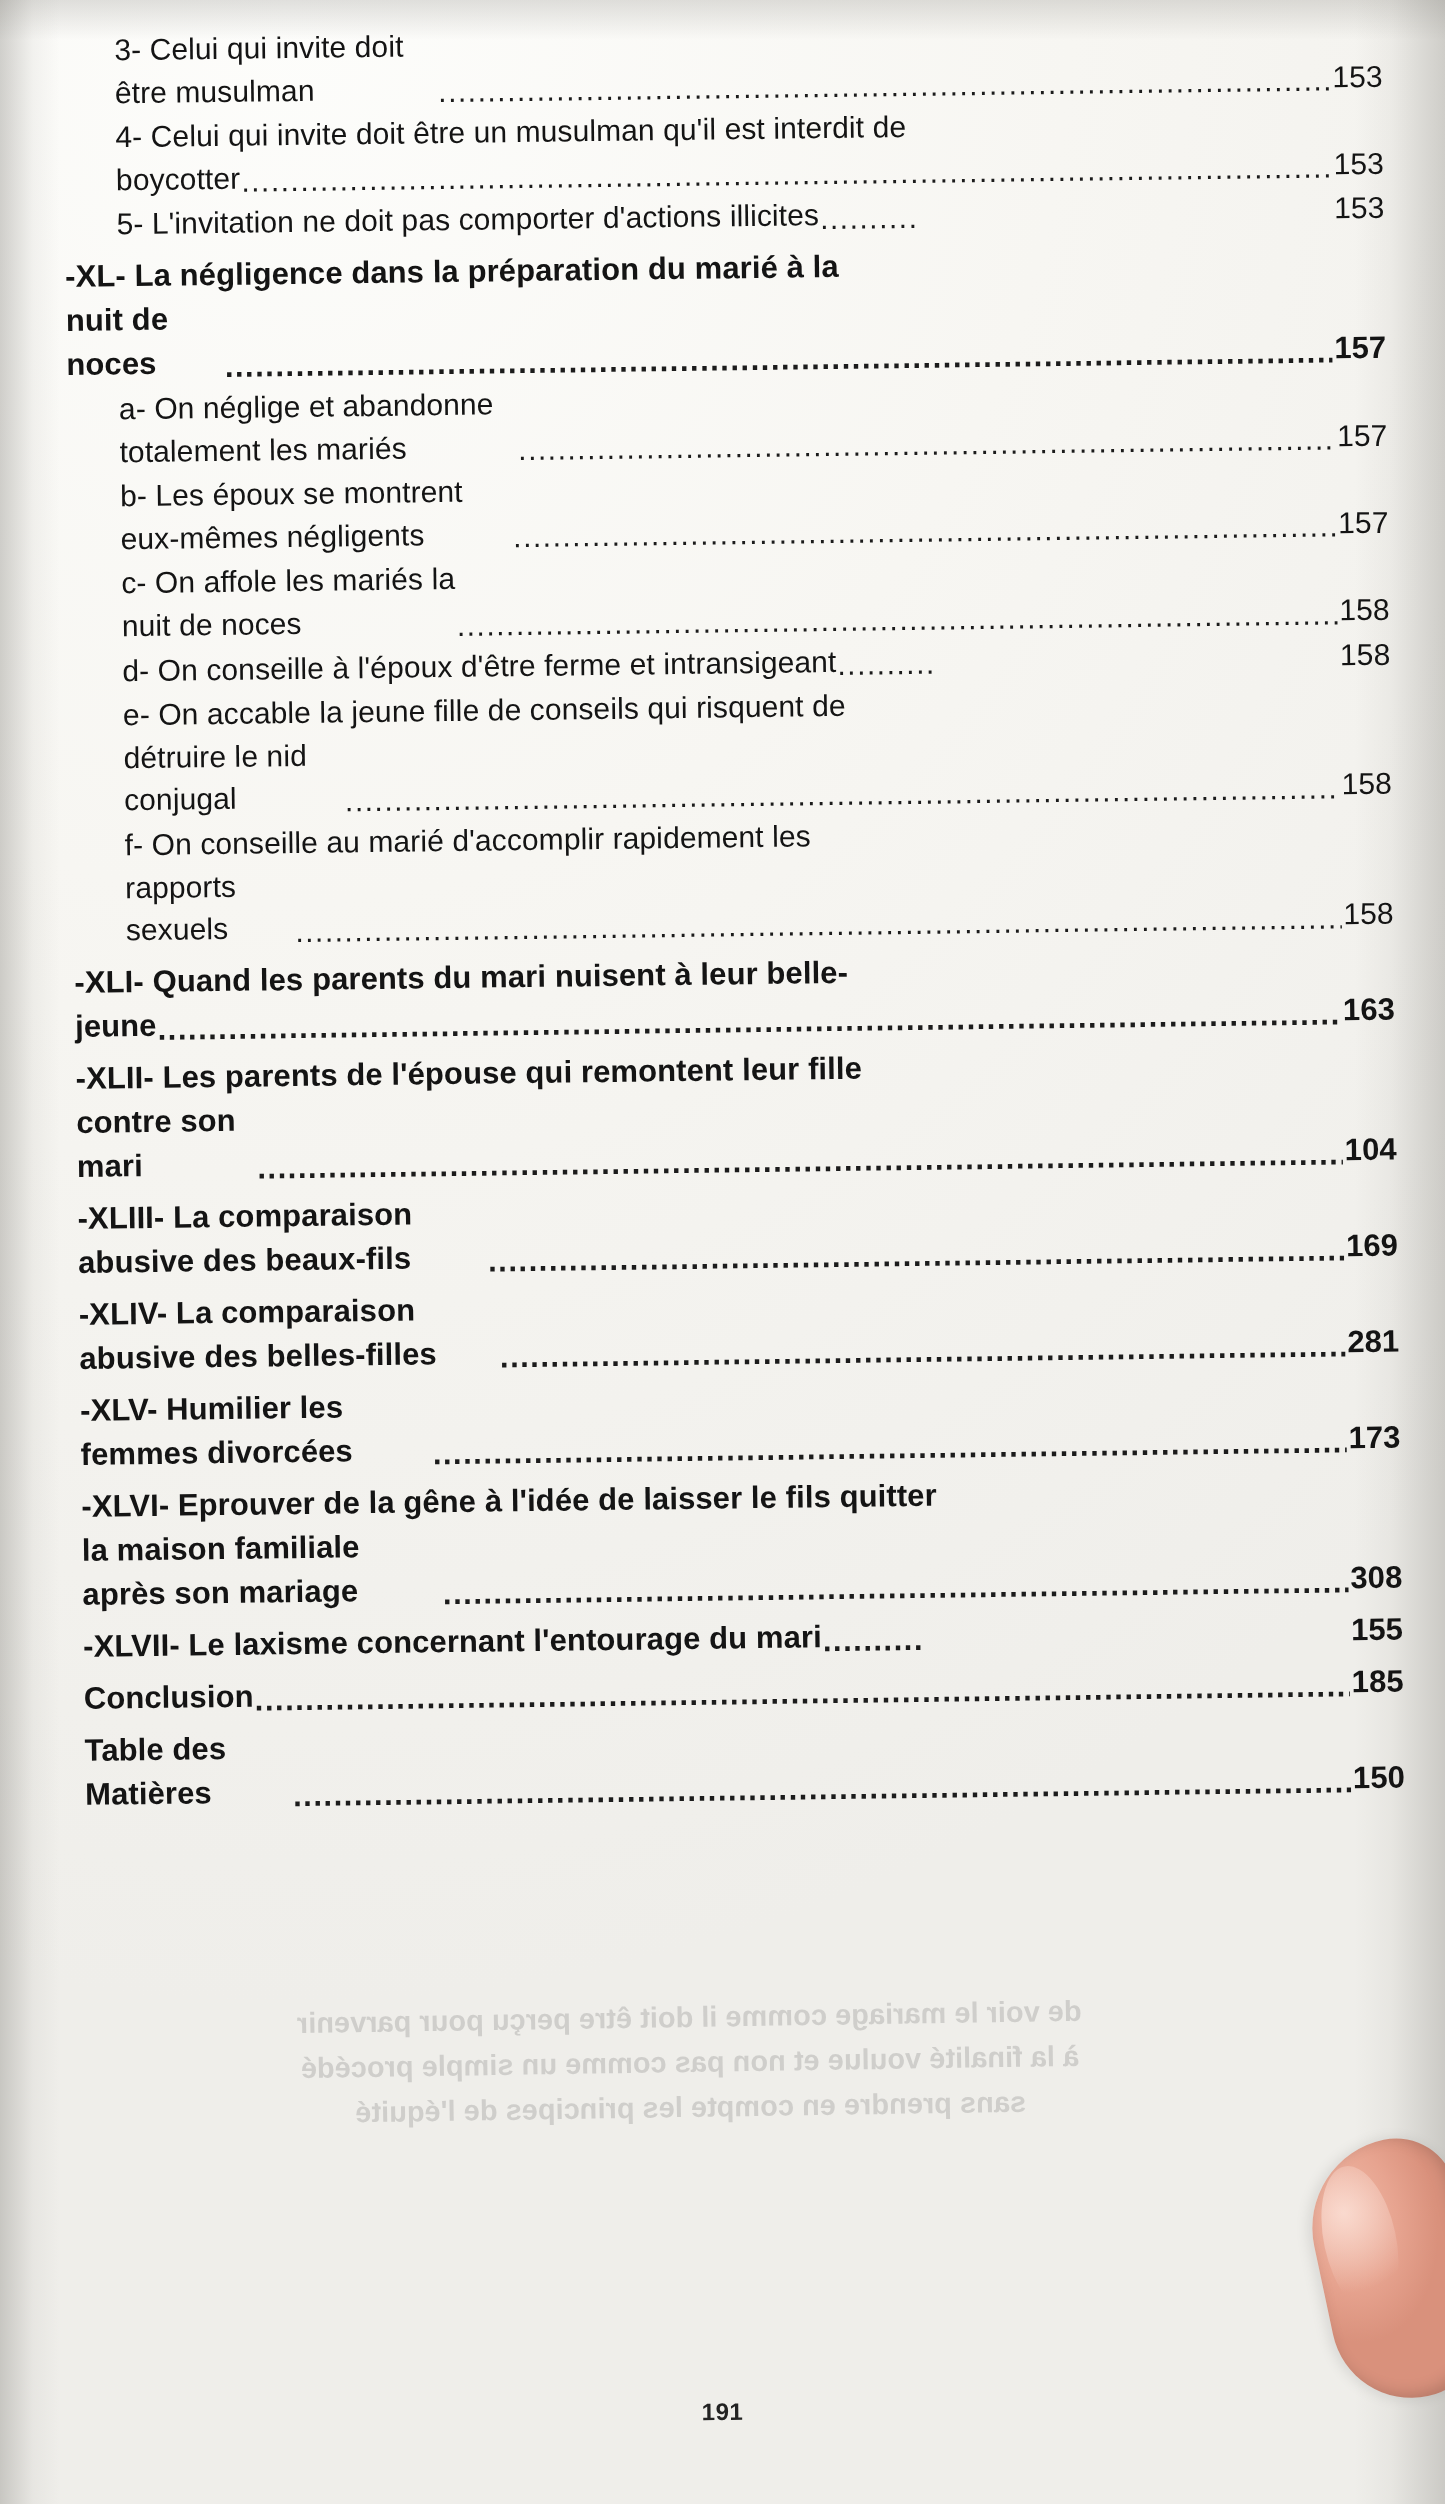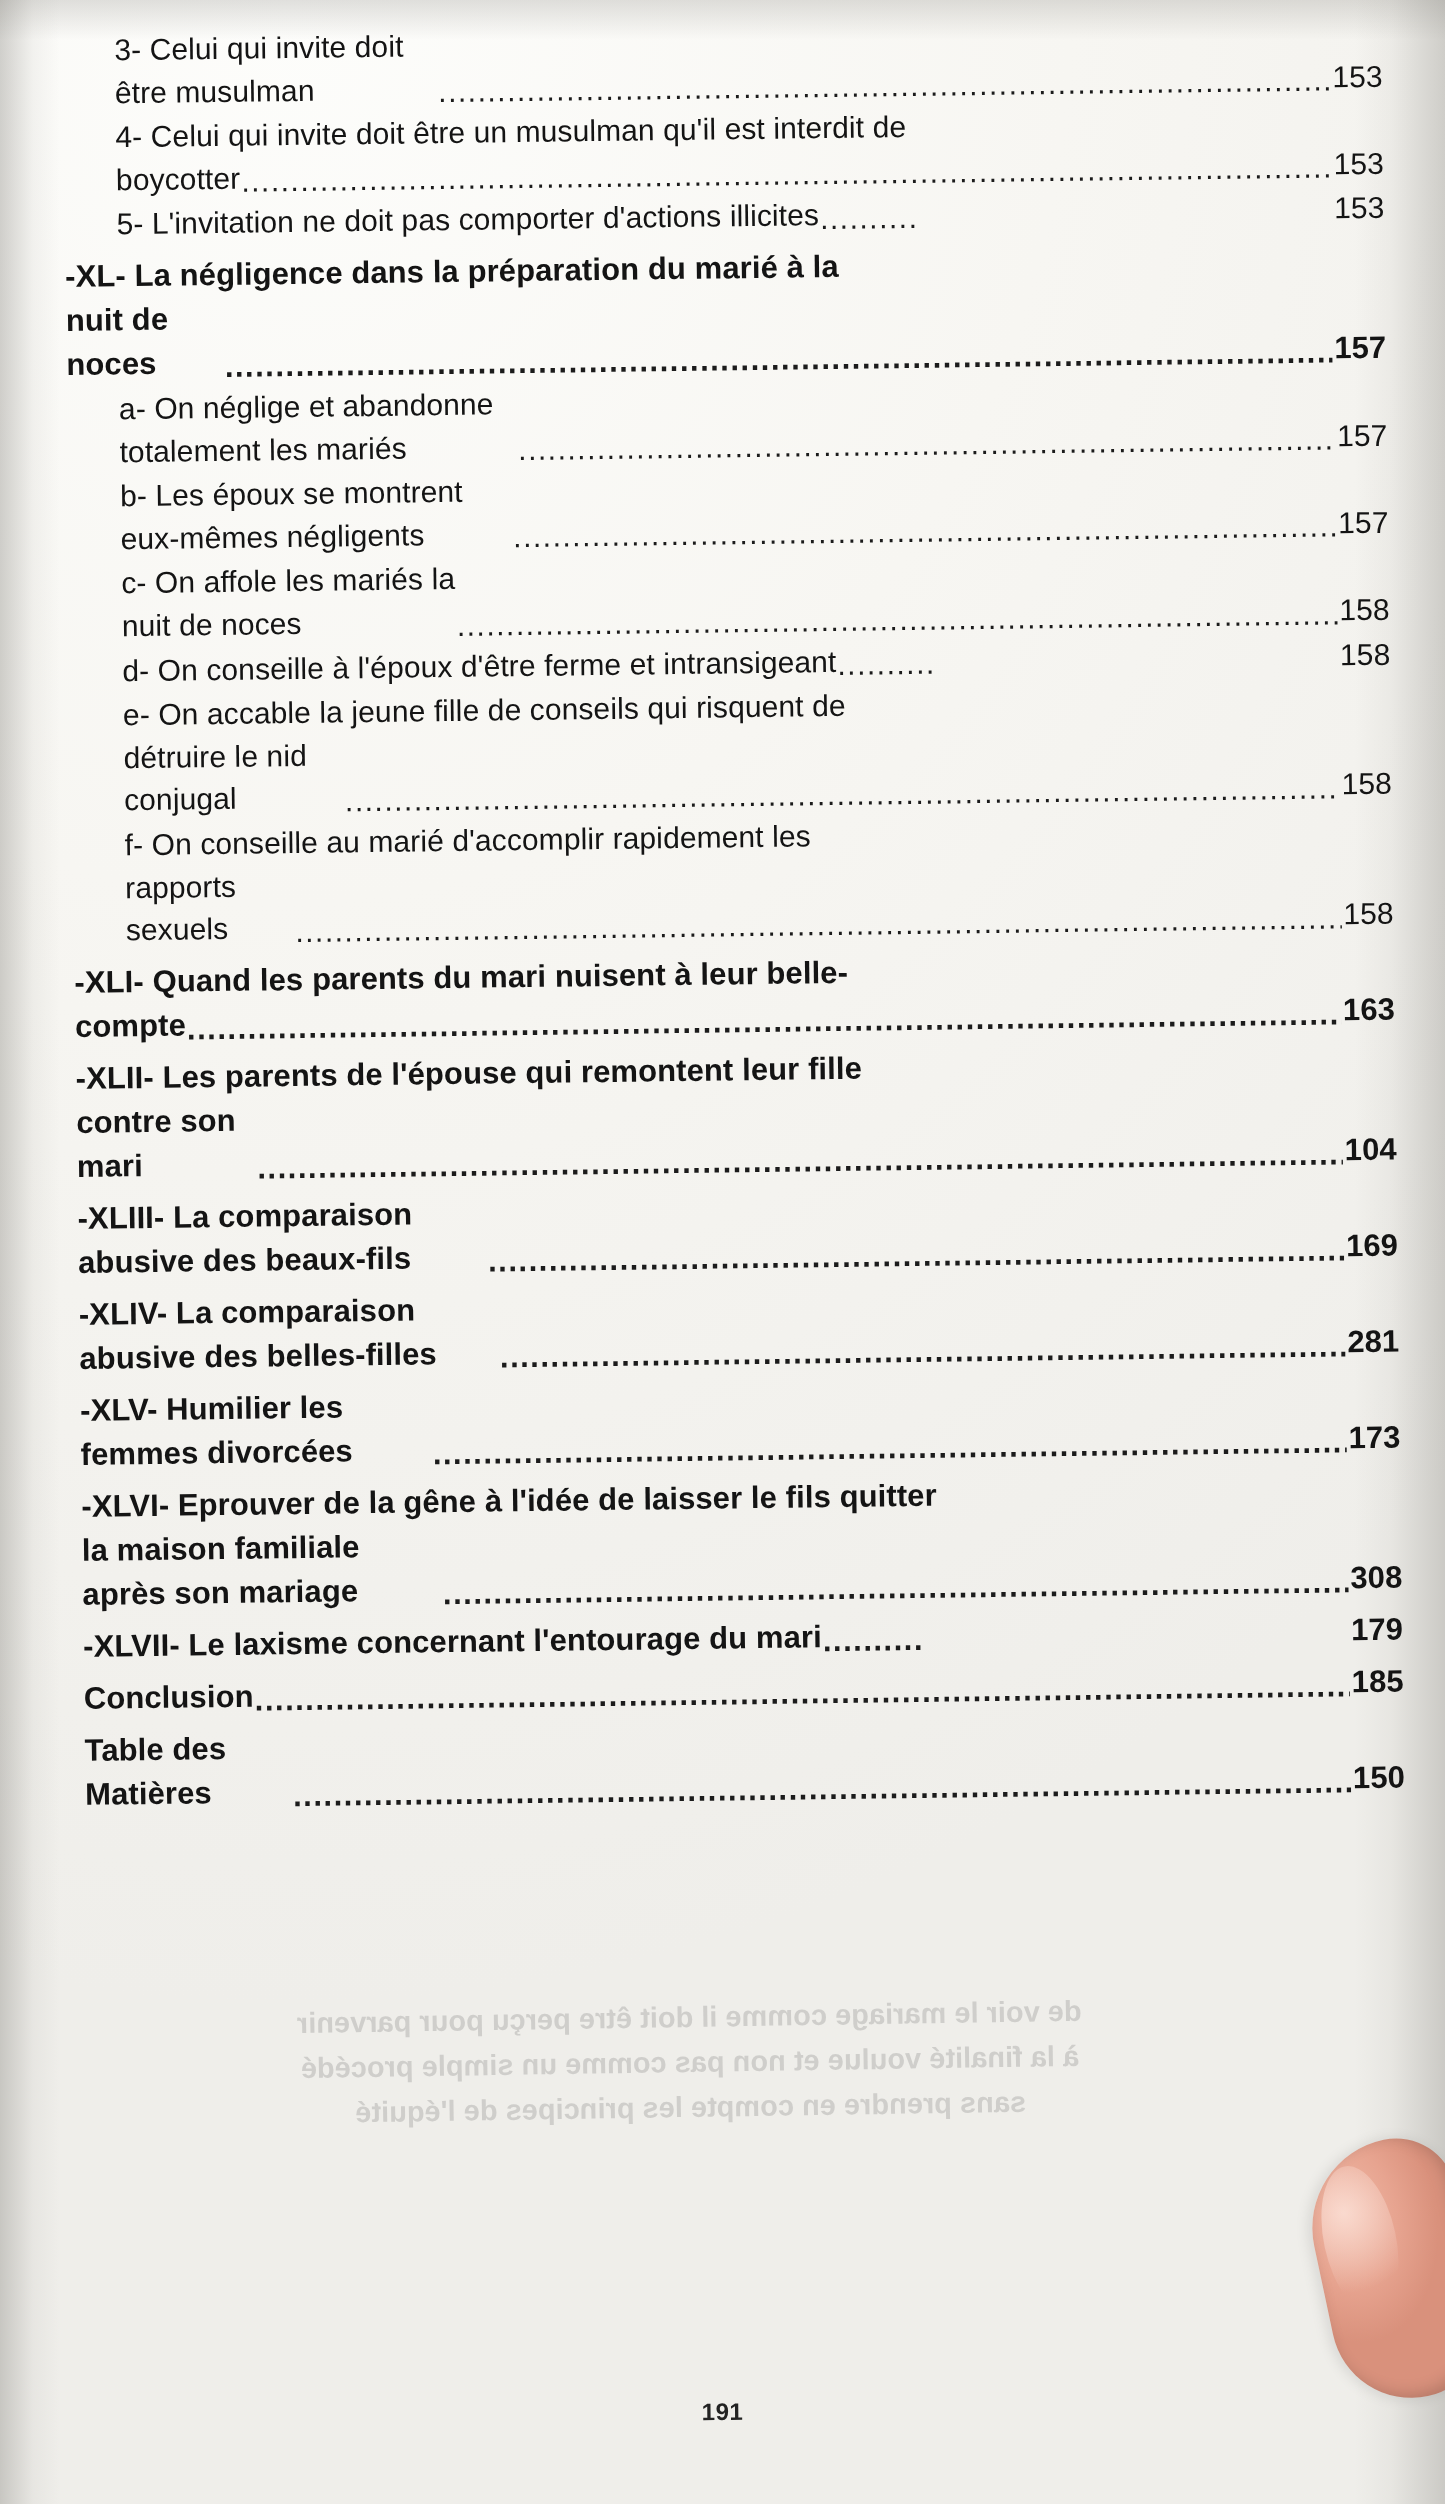--- a/index.html
+++ b/index.html
@@ -251,21 +251,21 @@
       <div class="para">f- On conseille au marié d'accomplir rapidement les</div>
       <div class="row">
         <span class="txt">rapports sexuels</span>
         <span class="dots">............................................................................................................................................</span>
         <span class="pg">158</span>
       </div>
     </div>
     <div class="entry lvl-roman gap-top" id="entry-xli">
       <div class="para">-XLI- Quand les parents du mari nuisent à leur belle-</div>
       <div class="row">
-        <span class="txt">compte</span>
+        <span class="txt">jeune</span>
         <span class="dots">............................................................................................................................................</span>
         <span class="pg">163</span>
       </div>
     </div>
     <div class="entry lvl-roman gap-top" id="entry-xlii">
       <div class="para">-XLII- Les parents de l'épouse qui remontent leur fille</div>
       <div class="row">
         <span class="txt">contre son mari</span>
         <span class="dots">............................................................................................................................................</span>
         <span class="pg">104</span>
@@ -297,21 +297,21 @@
       <div class="row">
         <span class="txt">la maison familiale après son mariage</span>
         <span class="dots">............................................................................................................................................</span>
         <span class="pg">308</span>
       </div>
     </div>
     <div class="entry lvl-roman gap-top" id="entry-xlvii">
       <div class="row">
         <span class="txt">-XLVII- Le laxisme concernant l'entourage du mari</span>
         <span class="dots">..........</span>
-        <span class="pg">179</span>
+        <span class="pg">155</span>
       </div>
     </div>
     <div class="entry lvl-plain gap-top" id="entry-conclusion">
       <div class="row">
         <span class="txt">Conclusion</span>
         <span class="dots">............................................................................................................................................</span>
         <span class="pg">185</span>
       </div>
     </div>
     <div class="entry lvl-plain gap-top" id="entry-table">

